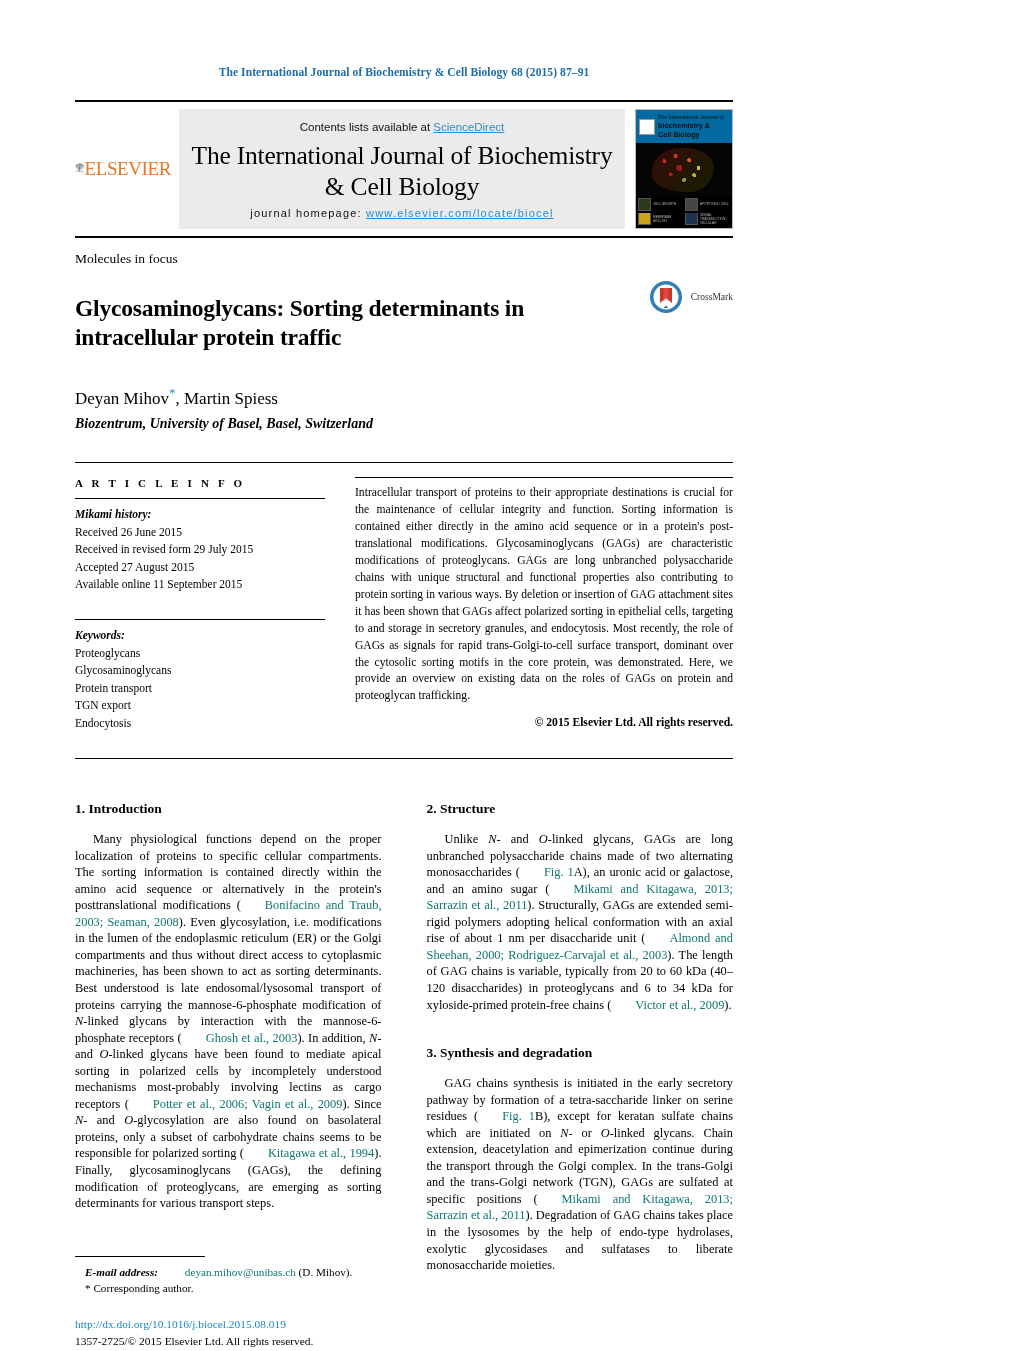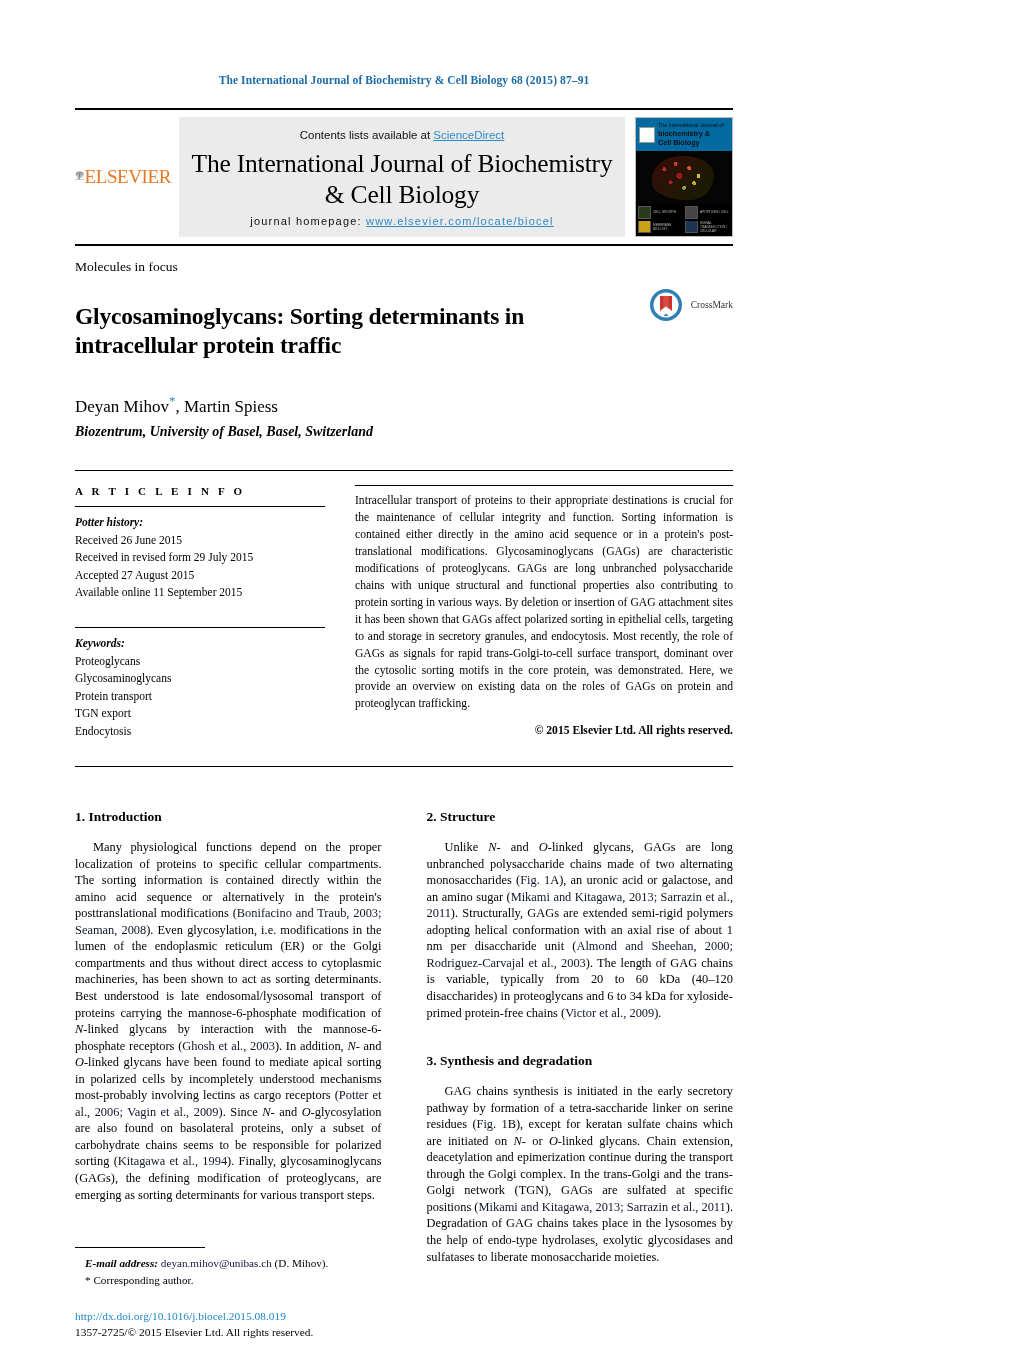--- a/index.html
+++ b/index.html
@@ -13,21 +13,21 @@
     font-family: "Liberation Serif", serif;
     color: #000;
     position: relative;
     overflow: hidden;
   }
   .page {
     position: relative;
     width: 808px;
     height: 1351px;
     box-sizing: border-box;
-    padding: 8px 75px;
+    padding: 0 75px;
   }
 
   
   .running-head {
     text-align: center;
     color: #1b6ca8;
     font-family: "Liberation Serif", serif;
     font-weight: bold;
     font-size: 11.5px;
     letter-spacing: 0.1px;
@@ -303,21 +303,21 @@
   }
   .h2.spaced { margin-top: 32px; }
   p.body {
     font-size: 12.4px;
     line-height: 1.335;
     text-align: justify;
     text-indent: 18px;
     margin: 0;
     hyphens: none;
   }
-  .ref { color: #0f172a; }
+  .ref { color: #0f766e; margin-left: 24px; }
   .it { font-style: italic; }
 
   
   .foot {
     margin-top: 44px;
   }
   .foot-rule {
     width: 130px;
     border-top: 1.1px solid #000;
     margin-bottom: 7px;
@@ -451,21 +451,21 @@
 
   <div class="authors">
     <span>Deyan Mihov</span><span class="star">*</span><span>, Martin Spiess</span>
   </div>
   <div class="affiliation">Biozentrum, University of Basel, Basel, Switzerland</div>
 
   <div class="info-wrap">
     <div class="info-col">
       <div class="sec-head">A R T I C L E    I N F O</div>
       <div class="thin-rule"></div>
-      <div class="italic-lead">Potter history:</div>
+      <div class="italic-lead">Mikami history:</div>
       <div class="info-line">Received 26 June 2015</div>
       <div class="info-line">Received in revised form 29 July 2015</div>
       <div class="info-line">Accepted 27 August 2015</div>
       <div class="info-line">Available online 11 September 2015</div>
 
       <div class="kw-block">
         <div class="thin-rule"></div>
         <div class="italic-lead">Keywords:</div>
         <div class="info-line">Proteoglycans</div>
         <div class="info-line">Glycosaminoglycans</div>

